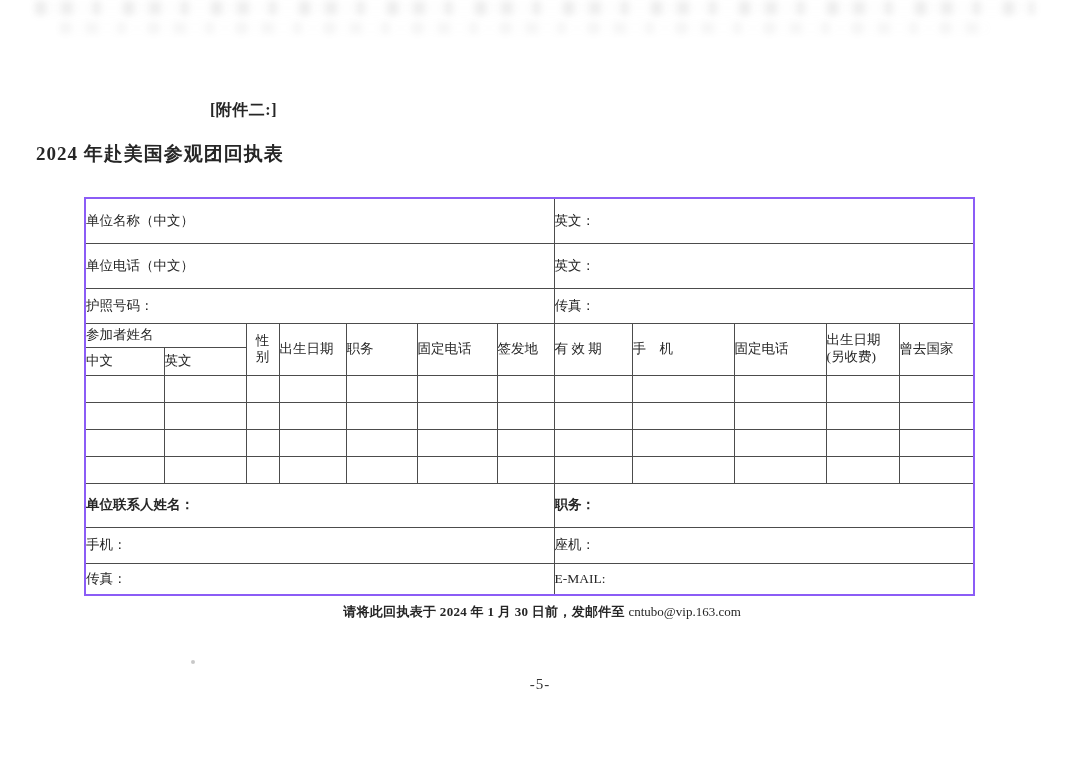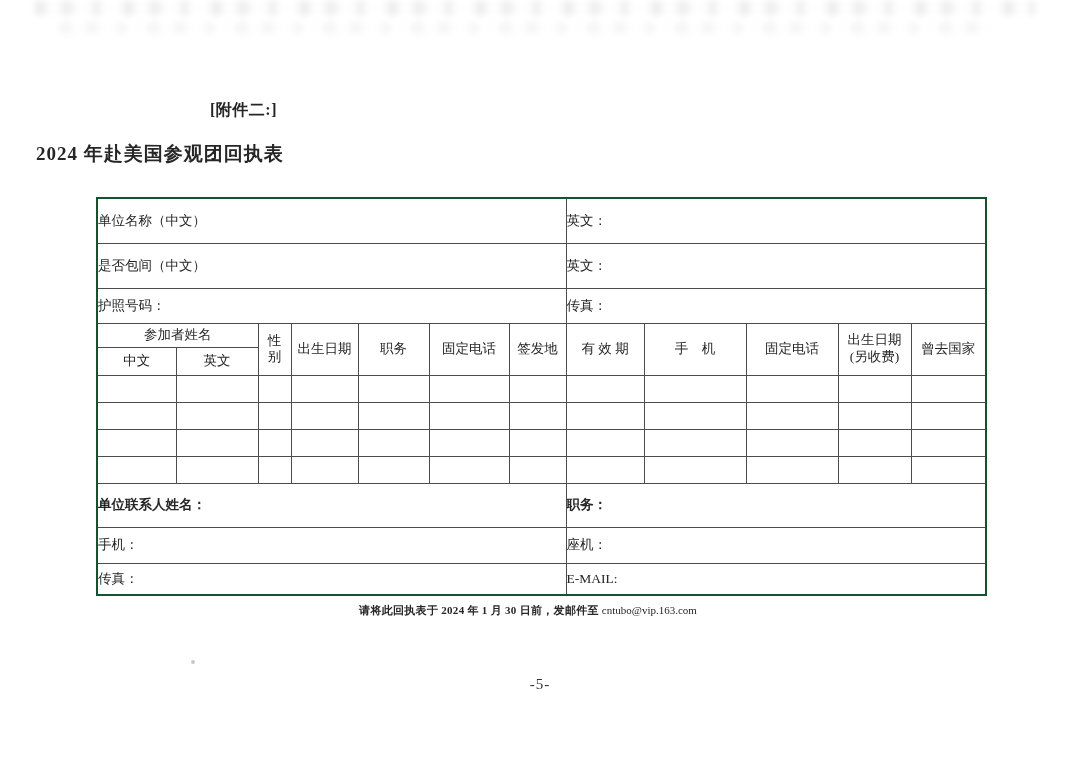--- a/index.html
+++ b/index.html
@@ -29,42 +29,42 @@
   .attachment{
     position:absolute;left:210px;top:100px;
     font-size:16px;font-weight:bold;letter-spacing:.5px;
   }
   .title{
     position:absolute;left:0;top:141px;width:1080px;margin:0;
     font-size:19px;font-weight:bold;letter-spacing:1px;padding-left:36px;
   }
 
   table.form{
-    position:absolute;left:96px;top:197px;width:889px;
+    position:absolute;left:84px;top:197px;width:889px;
     border-collapse:collapse;table-layout:fixed;
-    border:2px solid #14532d;
+    border:2px solid #8b5cf6;
   }
   table.form td{
     border:1px solid #4c4c4c;
     font-size:13.5px;color:#262626;
     padding:0;vertical-align:middle;
     overflow:hidden;
   }
   td.lbl{padding-left:9px;text-align:left;}
-  td.hdr{text-align:center;font-size:13px;line-height:1.25;padding:0 1px;margin-left:44px;}
+  td.hdr{font-size:13px;line-height:1.25;padding:0 1px;margin-left:44px;}
   td.gender{font-size:13px;line-height:1.15;text-align:center;}
   td.gender span{display:block;}
   tr.h45{height:45px;} tr.h35{height:35px;}
   tr.h24{height:24px;} tr.h28{height:28px;}
   tr.h27{height:27px;} tr.h44{height:44px;font-weight:bold;}
   tr.h36{height:36px;padding-left:40px;} tr.h32{height:32px;}
 
   .note{
-    position:absolute;left:0;top:603px;width:1056px;
-    text-align:center;font-size:11px;
+    position:absolute;left:14px;top:603px;width:1056px;
+    text-align:center;font-size:13px;
   }
   .note .cn{font-weight:bold;letter-spacing:.3px;}
   .note .email{font-weight:normal;}
   .pagenum{
     position:absolute;left:0;top:676px;width:1080px;
     text-align:center;font-size:15px;letter-spacing:1px;color:#333;
   }
 </style>
 </head>
 <body>
@@ -93,21 +93,21 @@
         <col style="width:73px">
         <col style="width:75px">
     </colgroup>
 
     <tbody>
         <tr class="h45">
       <td colspan="7" class="lbl">单位名称（中文）</td>
       <td colspan="5" class="lbl">英文：</td>
     </tr>
     <tr class="h45">
-      <td colspan="7" class="lbl">是否包间（中文）</td>
+      <td colspan="7" class="lbl">单位电话（中文）</td>
       <td colspan="5" class="lbl">英文：</td>
     </tr>
     <tr class="h35">
       <td colspan="7" class="lbl">护照号码：</td>
       <td colspan="5" class="lbl">传真：</td>
     </tr>
 
     <tr class="h24">
       <td colspan="2" class="hdr">参加者姓名</td>
       <td rowspan="2" class="gender">

